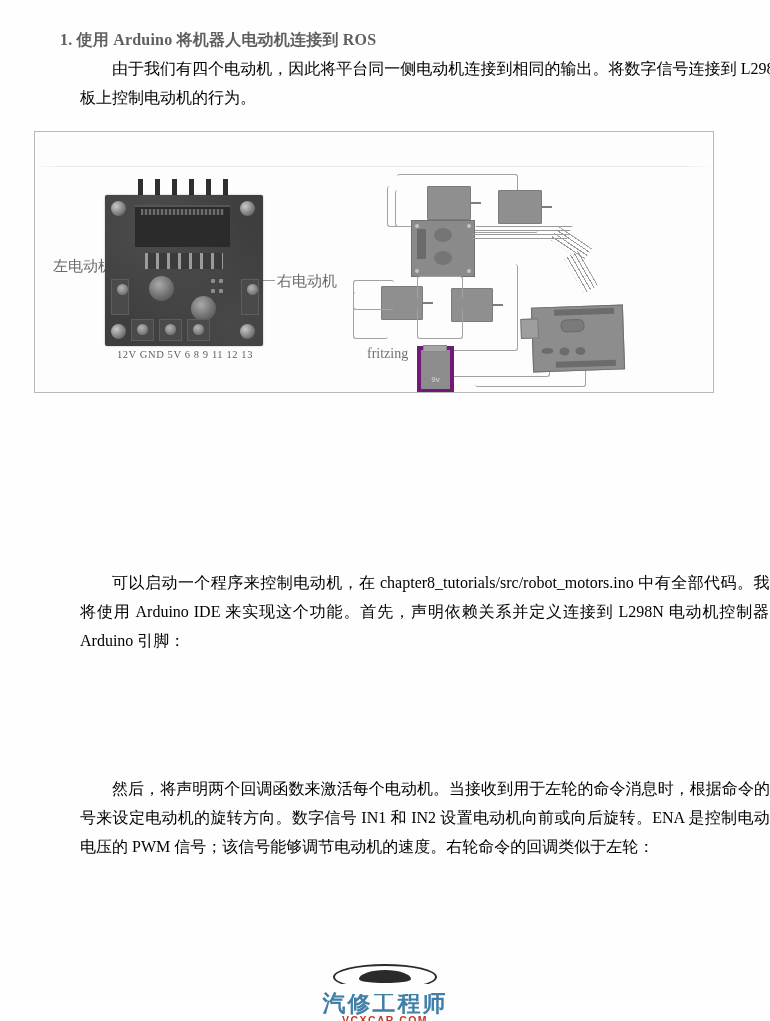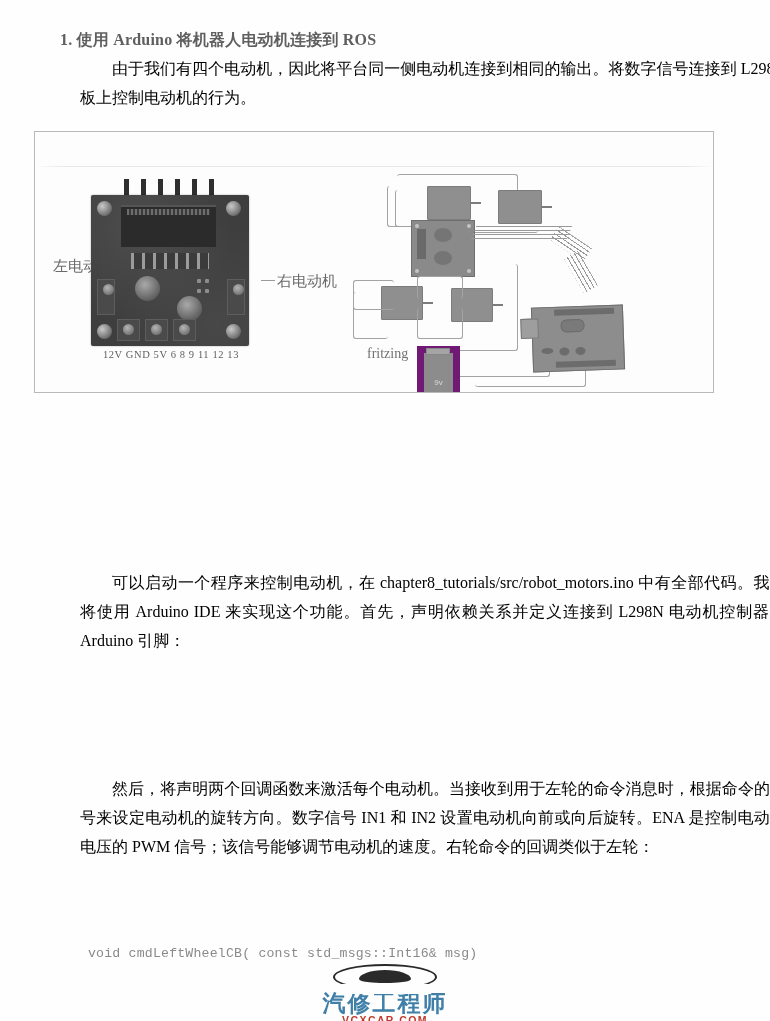--- a/index.html
+++ b/index.html
@@ -72,21 +72,21 @@
     left: 0px;
     top: 34px;
     width: 100%;
     height: 1px;
     background: linear-gradient(to right, rgba(210,210,210,0) 0%, rgba(195,195,195,0.35) 4%, rgba(195,195,195,0.35) 96%, rgba(210,210,210,0) 100%);
   }
 
   
   .board-photo {
     position: absolute;
-    left: 56px;
+    left: 70px;
     top: 47px;
     width: 148px;
     height: 167px;
   }
   .pcb {
     position: absolute;
     left: 0; top: 16px;
     width: 158px; height: 151px;
     background: #3e3e3e;
     background-image:
@@ -268,21 +268,21 @@
   }
   .fz-arduino .hdr {
     position: absolute;
     background: #6c6c6c;
   }
   .fz-battery {
     position: absolute;
     left: 52px; top: 178px;
     width: 29px; height: 39px;
     background: #8c8c8c;
-    border: 7px solid #701a75;
+    border: 4px solid #701a75;
   }
   .fz-battery .cap-top {
     position: absolute;
     left: 2px; top: -5px;
     width: 22px; height: 5px;
     background: #a5a5a5;
     border: 1px solid #888;
   }
   .fz-battery .v {
     position: absolute;
@@ -480,21 +480,20 @@
 
     <div class="lbl-fritzing">fritzing</div>
   </div>
 
 
   <div class="para" id="para-program">可以启动一个程序来控制电动机，在 chapter8_tutorials/src/robot_motors.ino 中有全部代码。我们将使用 Arduino IDE 来实现这个功能。首先，声明依赖关系并定义连接到 L298N 电动机控制器的 Arduino 引脚：</div>
 
 
   <div class="para" id="para-callbacks">然后，将声明两个回调函数来激活每个电动机。当接收到用于左轮的命令消息时，根据命令的符号来设定电动机的旋转方向。数字信号 IN1 和 IN2 设置电动机向前或向后旋转。ENA 是控制电动机电压的 PWM 信号；该信号能够调节电动机的速度。右轮命令的回调类似于左轮：</div>
 
-  <pre class="code" id="code-callback">void cmdLeftWheelCB( const std_msgs::Int16&amp; msg)</pre>
 
   <div class="watermark">
     <div class="wm-car">
       <div class="outer"></div>
       <div class="body"></div>
       <div class="mask"></div>
     </div>
     <div class="wm-text">汽修工程师</div>
     <div class="wm-url">VCXCAR.COM</div>
   </div>

